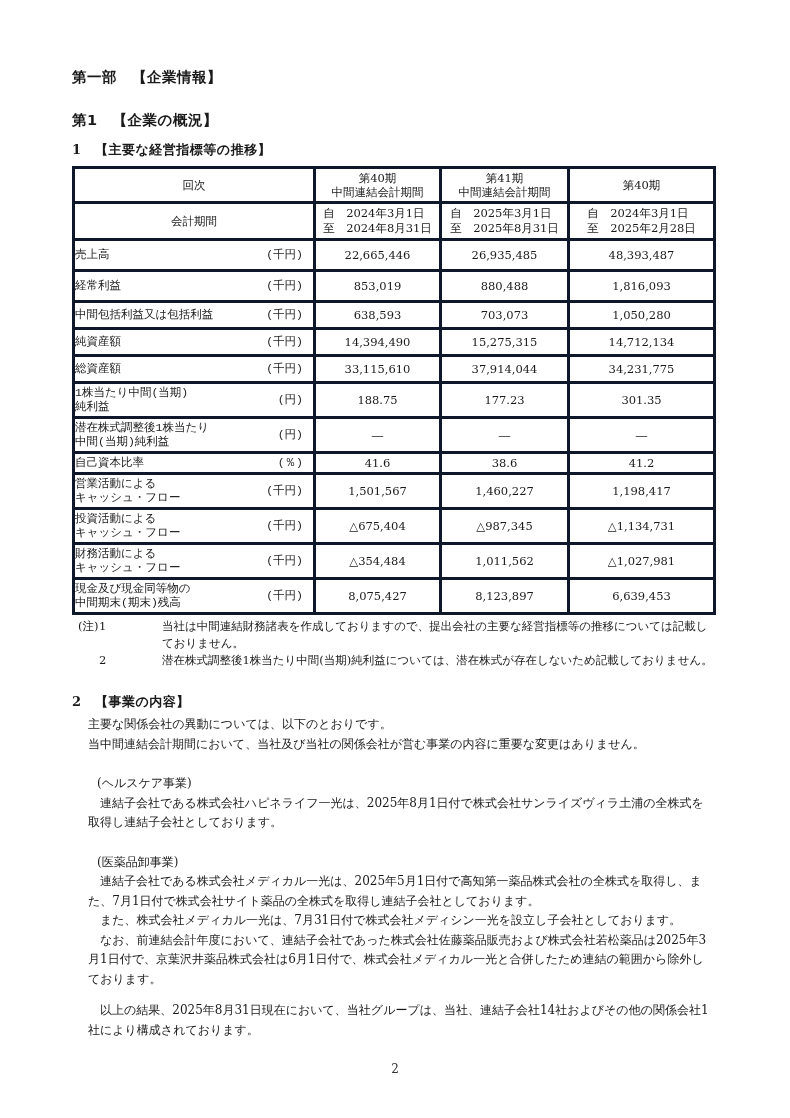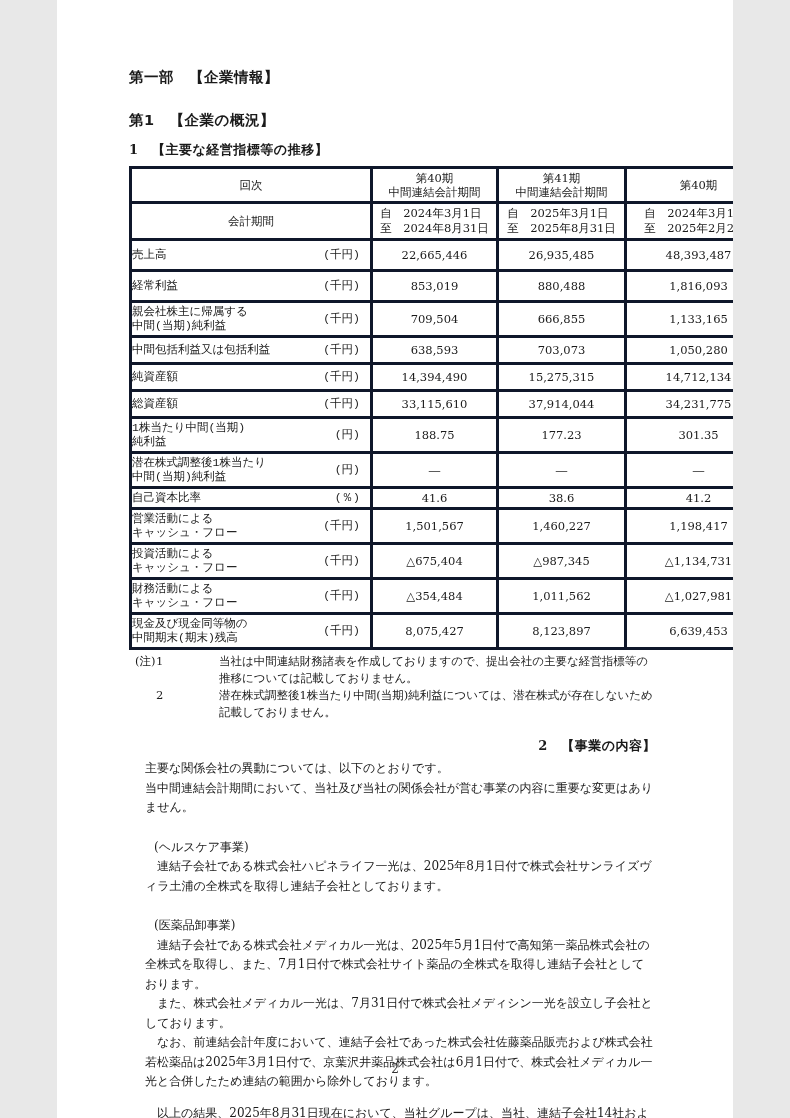--- a/index.html
+++ b/index.html
@@ -1,39 +1,39 @@
 <!DOCTYPE html>
 <html lang="ja"><head>
 <meta charset="utf-8">
 <style>
   * { margin:0; padding:0; box-sizing:border-box; }
   html,body { background:#e8e8e8; }
   .page {
     position:relative;
-    width:676px; height:1118px;
+    width:790px; height:1118px;
     margin:0 auto;
     background:#ffffff;
     color:#1a1a1a;
     font-family:"DejaVu Serif", "Liberation Serif", serif;
     overflow:hidden;
   }
   .content { padding:68px 77px 0 72px; }
 
   .h-part, .h-chapter {
     font-family:"DejaVu Sans", "Liberation Sans", sans-serif;
     font-weight:bold; font-size:14.5px; letter-spacing:0.5px;
   }
   .h-chapter { margin-top:24px; }
   .h-sub {
     font-size:13px; font-weight:600; letter-spacing:0.5px;
     margin-top:11px; margin-bottom:7px;
   }
   .h-sub2 {
     font-size:13px; font-weight:600; letter-spacing:0.5px;
-    margin-top:16px; margin-bottom:4px;text-align:right;
+    margin-top:24px; margin-bottom:4px;
   }
 
   
   table.ind {
     border-collapse:collapse; table-layout:fixed;
     width:641px; font-size:11.5px; line-height:14px;
   }
   table.ind td { border:3px solid #0f172a; vertical-align:middle; padding:2px 0; }
   col.c1 { width:241px; } col.c2 { width:126px; } col.c3 { width:128px; } col.c4 { width:146px; }
   td.head { text-align:center; padding:3px 0; }
@@ -131,34 +131,20 @@
               <div class="cellrow">
                 <div class="lbl">
                   <div>経常利益</div>
                 </div>
                 <span class="unit">(千円)</span>
               </div>
             </td>
             <td class="val">853,019</td>
             <td class="val">880,488</td>
             <td class="val">1,816,093</td>
-          </tr>
-          <tr>
-            <td class="lblcell">
-              <div class="cellrow">
-                <div class="lbl">
-                  <div>親会社株主に帰属する</div>
-                  <div>中間(当期)純利益</div>
-                </div>
-                <span class="unit">(千円)</span>
-              </div>
-            </td>
-            <td class="val">709,504</td>
-            <td class="val">666,855</td>
-            <td class="val">1,133,165</td>
           </tr>
           <tr class="pad-md">
             <td class="lblcell">
               <div class="cellrow">
                 <div class="lbl">
                   <div>中間包括利益又は包括利益</div>
                 </div>
                 <span class="unit">(千円)</span>
               </div>
             </td>

